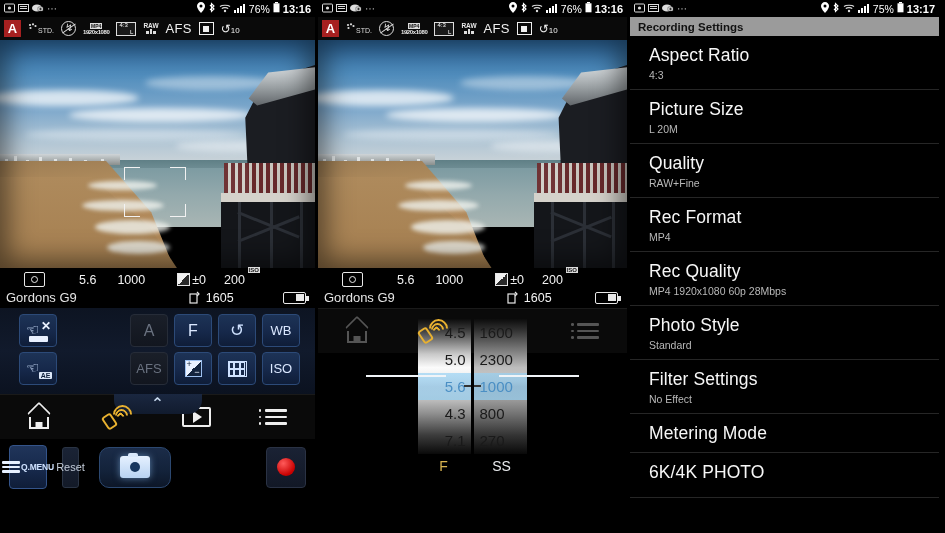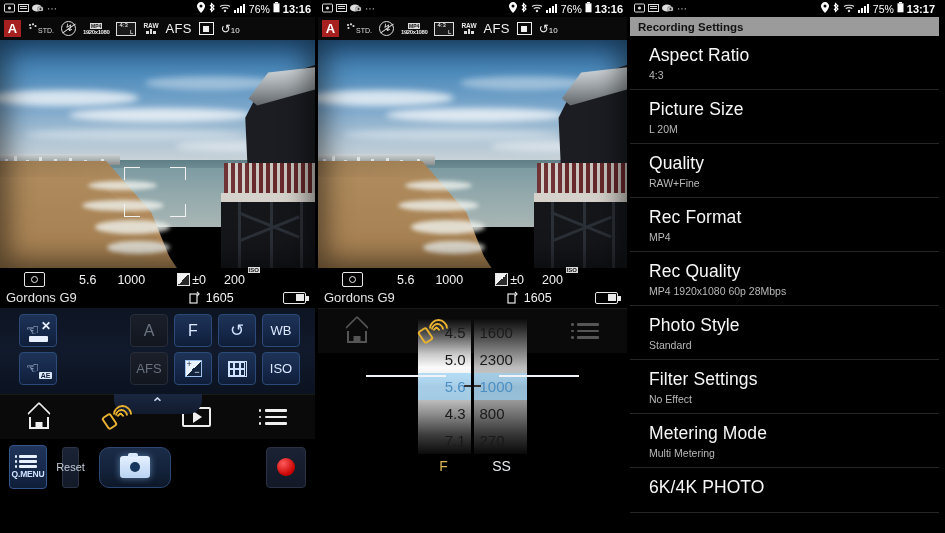--- a/index.html
+++ b/index.html
@@ -176,21 +176,21 @@
     background-size:4px 4px; }
   .chevron { position:absolute; left:50%; transform:translateX(-50%); top:0;
     width:88px; height:20px; background:linear-gradient(180deg,#1a2740 0%,#111b2e 100%);
     border-bottom-left-radius:14px; border-bottom-right-radius:14px;
     display:flex; align-items:center; justify-content:center; }
   .chevron span { color:#cfe0f5; font-size:16px; line-height:1; }
   .ctrlrow { position:absolute; left:0; right:0; top:48px; height:50px;
     display:flex; align-items:center; }
   .qmenu-btn { margin-left:9px; width:38px; height:44px; border-radius:4px;
     background:linear-gradient(180deg,#20355a 0%,#16284a 60%,#0f1d38 100%);
-    border:1px solid #34548a; display:flex; flex-direction:column;
+    border:1px solid #34548a; display:flex; flex-direction:row;
     align-items:center; justify-content:center; gap:1px; }
   .lines-ico { display:flex; flex-direction:column; gap:2.2px; }
   .lines-ico i { display:block; width:18px; height:2.6px; background:#e6f0ff;
     border-radius:1px; position:relative; }
   .lines-ico i:before { content:""; position:absolute; left:-4.5px; top:0;
     width:2.6px; height:2.6px; background:#e6f0ff; border-radius:50%; }
   .qmenu-lab { font-size:8.5px; color:#cfe2ff; font-weight:bold; letter-spacing:-0.2px; }
   .reset-btn { margin-left:15px; width:17px; height:41px; border-radius:3px;
     background:linear-gradient(180deg,#1a2335 0%,#131a28 100%);
     border:1px solid #2a3444; display:flex; align-items:center; justify-content:center;
@@ -902,21 +902,20 @@
       <div class="setrow">
         <div class="lbl">Photo Style</div>
         <div class="val">Standard</div>
       </div>
       <div class="setrow">
         <div class="lbl">Filter Settings</div>
         <div class="val">No Effect</div>
       </div>
       <div class="setrow">
         <div class="lbl">Metering Mode</div>
-        <div class="val">Multi Metering</div>
       </div>
       <div class="setrow" style="padding-bottom:14px">
         <div class="lbl">6K/4K PHOTO</div>
       </div>
     </div>
   </div>
 
 </div>
 
 </body></html>

